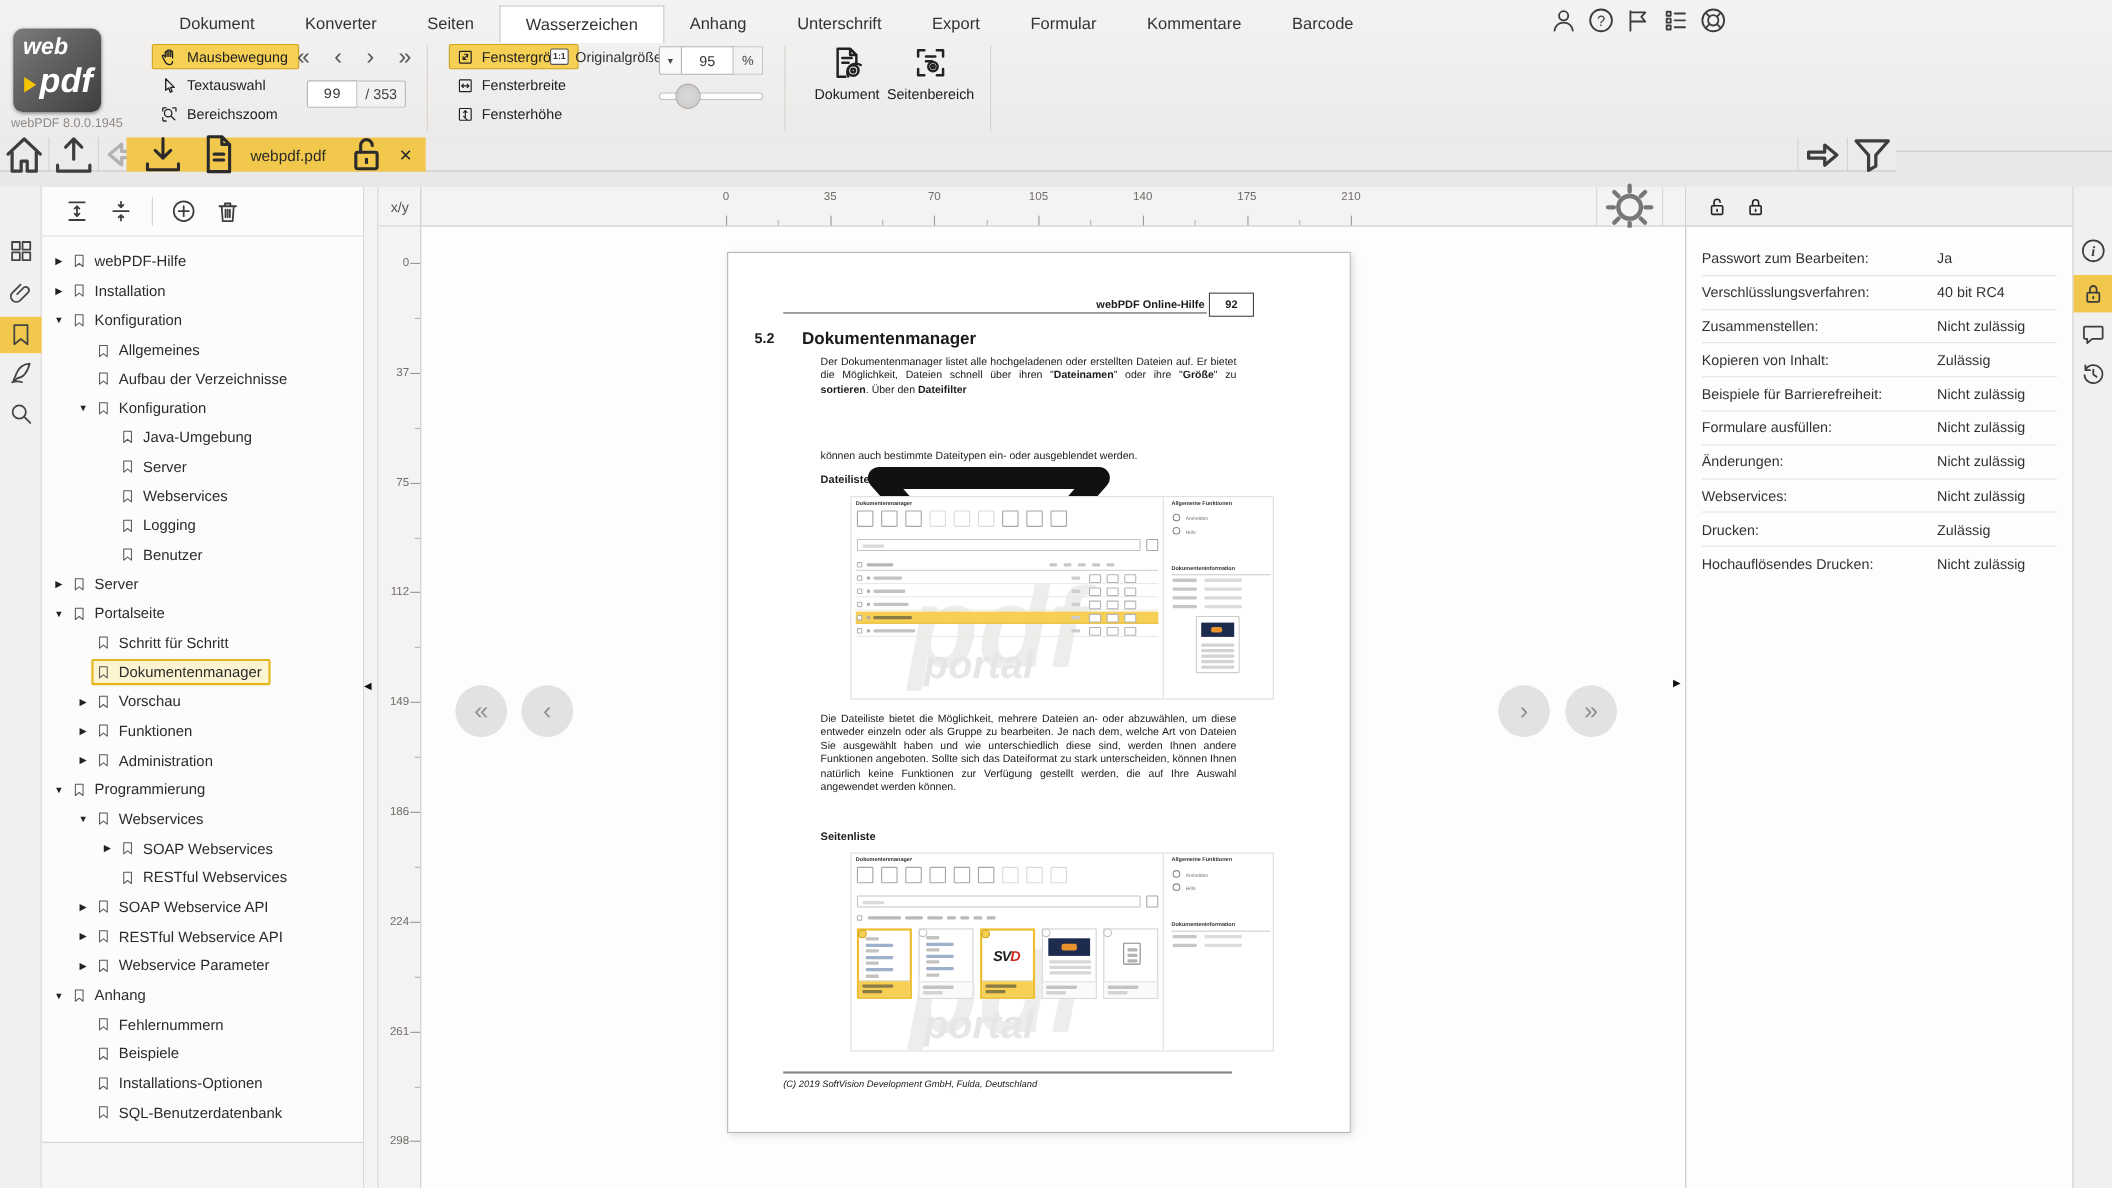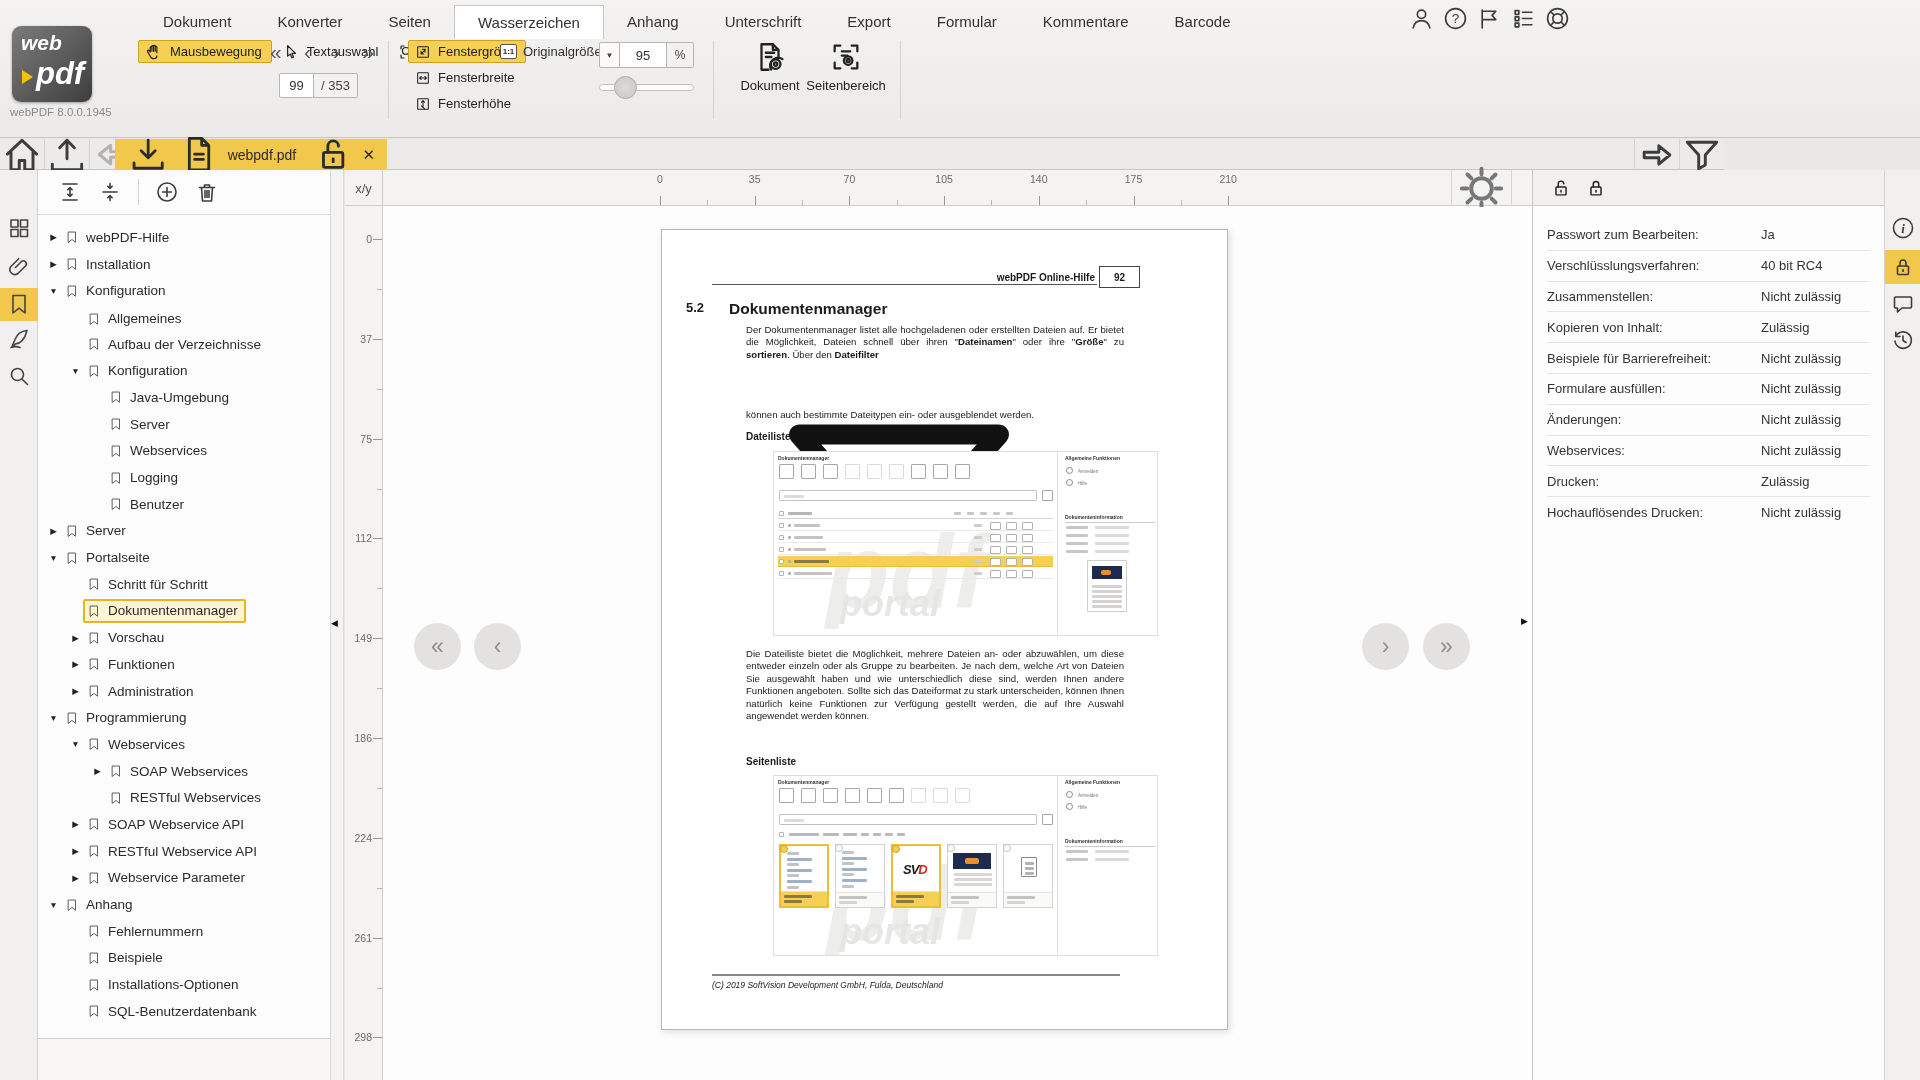--- a/index.html
+++ b/index.html
@@ -20,31 +20,31 @@
                border-left:11px solid #f5c400; border-top:7px solid transparent; border-bottom:7px solid transparent; }
   .ver { position:absolute; left:10px; top:106px; font-size:11.5px; color:#8d8b89; }
 
   .menu { position:absolute; left:140px; top:5px; display:flex; height:34px; }
   .mtab { padding:8px 23px 0 23px; font-size:15px; color:#333; height:34px; cursor:default; }
   .mtab.active { background:#fff; border:1px solid #c9c7c5; border-bottom:none; }
 
   .ribbon { position:absolute; left:0; top:38px; width:1920px; height:100px; }
   .vsep { position:absolute; top:3px; height:78px; width:1px; background:#d5d3d1; }
 
-  .modes { position:absolute; left:138px; top:2px; display:flex; flex-direction:row; gap:3px; }
+  .modes { position:absolute; left:138px; top:2px; display:flex; flex-direction:column; gap:3px; }
   .mbtn { display:flex; align-items:center; gap:7px; height:23px; padding:0 9px 0 6px; font-size:13px;
           border:1px solid transparent; border-radius:2px; color:#222; }
   .mbtn.active { background:#f6d054; border-color:#cfa21d; }
 
   .navarrows { position:absolute; left:270px; top:4px; width:104px; display:flex; justify-content:space-between;
                font-size:21px; color:#555; }
   .navarrows span { cursor:default; line-height:20px; }
   .pagebox { position:absolute; left:279px; top:35px; display:flex; }
-  .pgin { width:35px; height:25px; background:#fff; border:1px solid #b7b5b3; border-radius:2px 0 0 2px;
-          font-size:13px; display:flex; align-items:center; justify-content:center; }
+  .pgin { width:46px; height:25px; background:#fff; border:1px solid #b7b5b3; border-radius:2px 0 0 2px;
+          font-size:13px; display:flex; align-items:center; justify-content:center;font-family:Liberation Mono, monospace; }
   .pgtot { width:44px; height:25px; background:#f3f2f1; border:1px solid #b7b5b3; border-left:none;
            border-radius:0 2px 2px 0; font-size:13px; display:flex; align-items:center; justify-content:center; color:#444; }
 
   .fits { position:absolute; left:408px; top:2px; display:flex; flex-direction:column; gap:3px; }
   .orig { position:absolute; left:500px; top:6px; display:flex; align-items:center; gap:6px; font-size:13px; }
   .o11 { width:17px; height:15px; border:1px solid #555; border-radius:2px; font-size:8px; font-weight:bold;
          display:flex; align-items:center; justify-content:center; color:#333; background:#fdfdfd; }
 
   .zoomctl { position:absolute; left:599px; top:4px; display:flex; }
   .zdrop { width:21px; height:26px; border:1px solid #b7b5b3; background:#fbfaf9; font-size:10px; color:#444;
@@ -58,21 +58,21 @@
   .knob { position:absolute; left:14px; top:-9px; width:23px; height:23px; border-radius:50%;
           background:radial-gradient(#dddbd9,#c9c7c5); border:1px solid #aeacaa; }
 
   .targets { position:absolute; left:732px; top:0; display:flex; }
   .tgt { width:76px; height:62px; display:flex; flex-direction:column; align-items:center; justify-content:flex-start; gap:2px; font-size:13px; color:#222; }
 
   .topicons { position:absolute; right:350px; top:6px; display:flex; gap:9px; }
   .topicons .ic { width:25px; height:25px; color:#3d3d3d; }
 
   
-  .tabs { position:absolute; left:0; top:139px; width:1724px; height:31px; background:#edebea;
+  .tabs { position:absolute; left:0; top:125px; width:1724px; height:31px; background:#edebea;
           border-bottom:1px solid #c9c7c5; }
   .tcell { position:absolute; top:0; height:31px; width:45px; display:flex; align-items:center; justify-content:center;
            border-right:1px solid #d5d3d1; color:#3d3d3d; }
   .tcell.dis { color:#b4b2b0; }
   .filetab { position:absolute; left:115px; top:0; width:272px; height:31px; background:#f2c84c;
              display:flex; align-items:center; gap:8px; padding:0 12px; font-size:14px; color:#2b2b2b; }
   .filetab .name { flex:0 0 auto; }
   .filetab .sp { flex:1; }
   .rcells { position:absolute; right:0; top:0; display:flex; }
   .rcells .tcell { position:static; border-left:1px solid #d5d3d1; border-right:none; }

